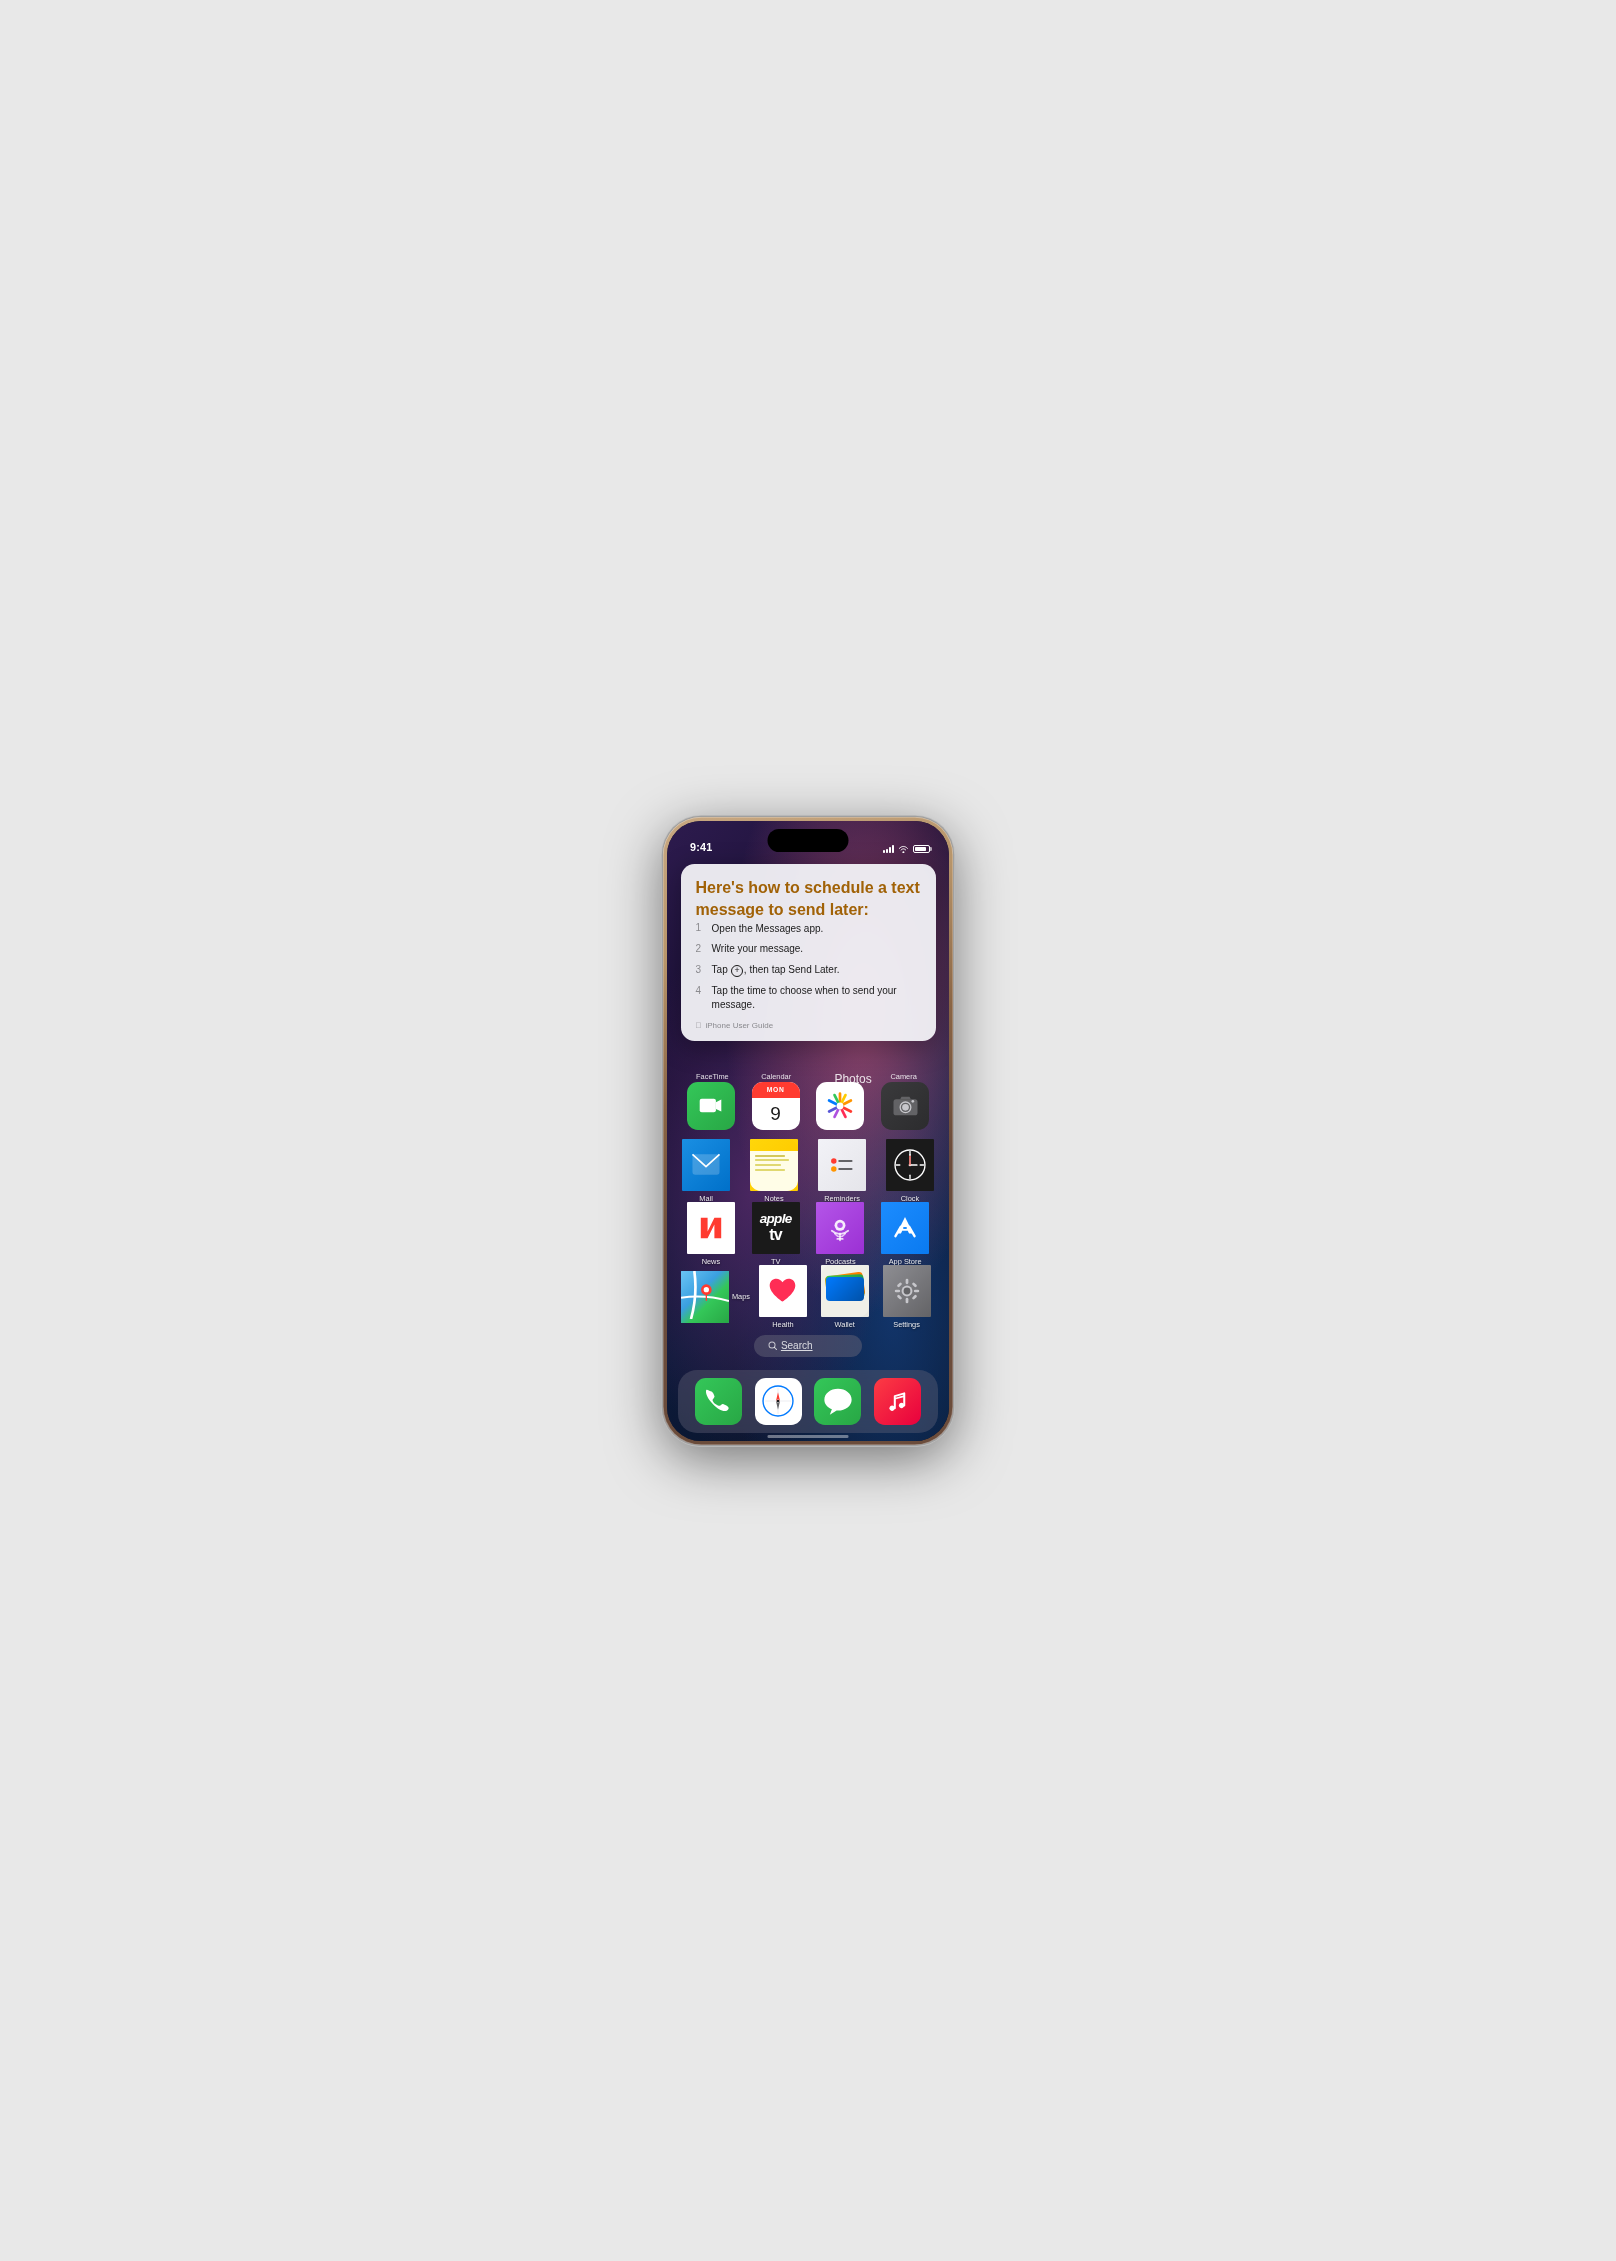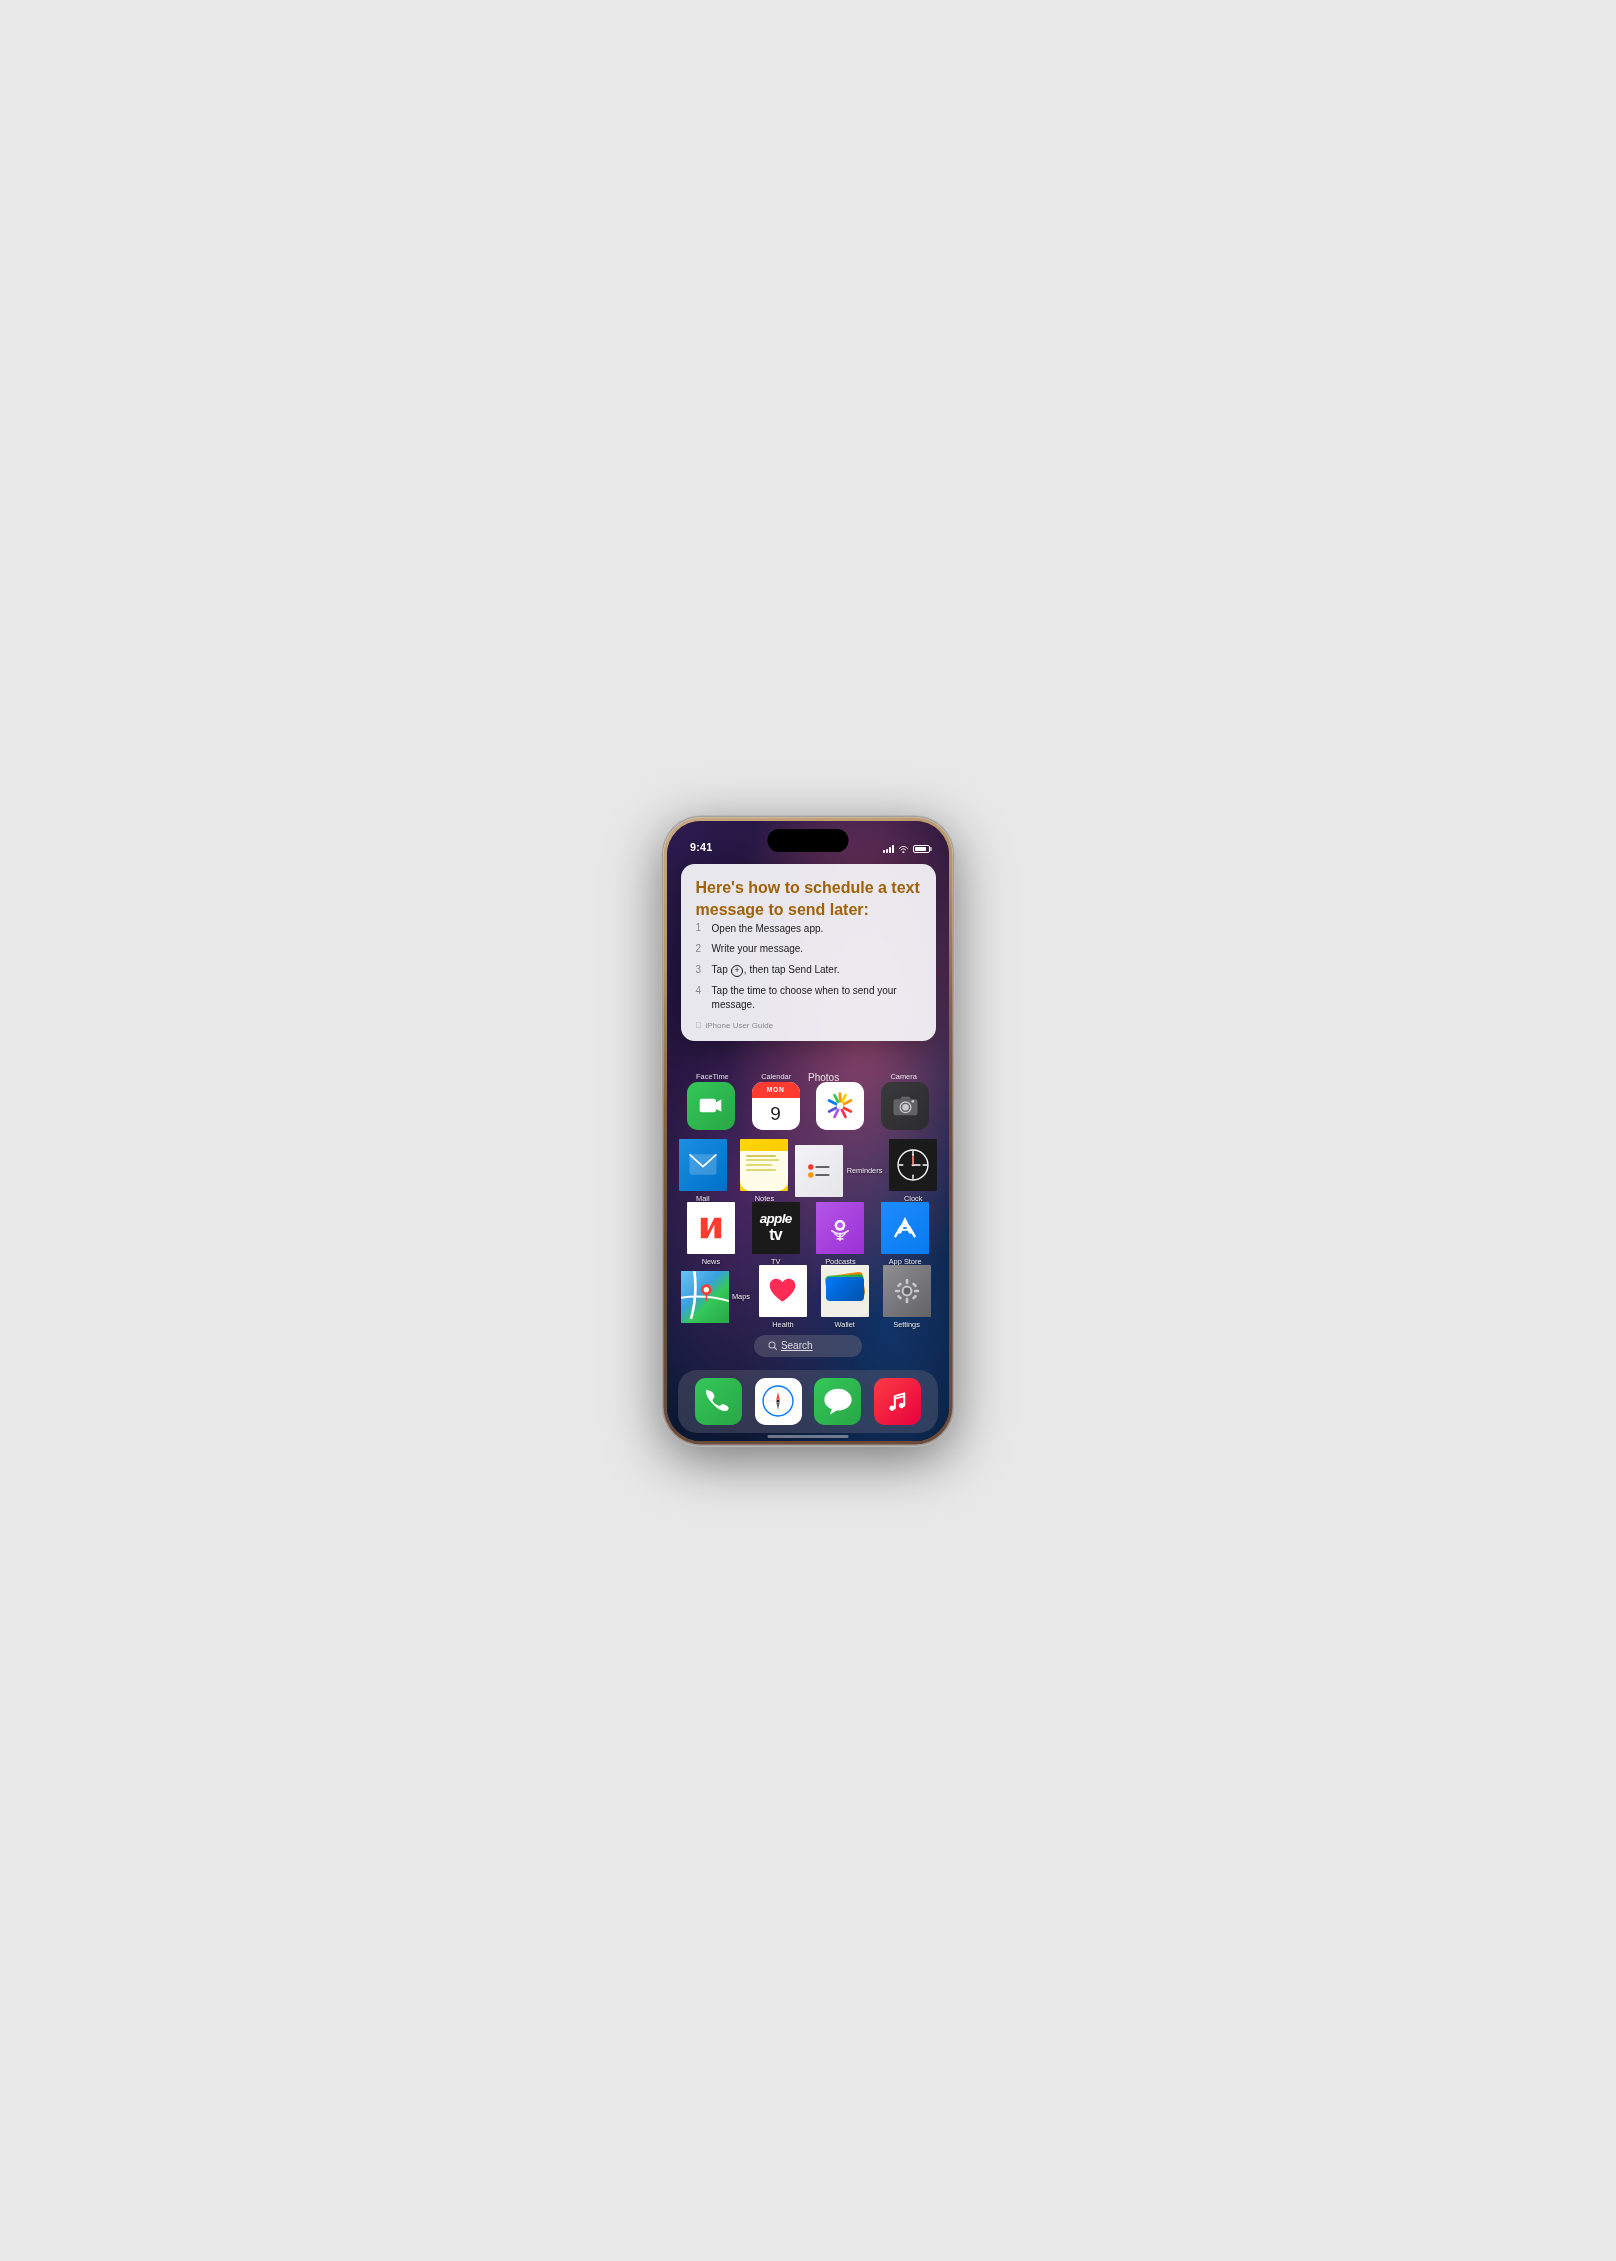--- a/index.html
+++ b/index.html
@@ -403,21 +403,21 @@
         </ul>
         <div class="notification-source">
           <span class="apple-logo"></span>
           <span>iPhone User Guide</span>
         </div>
       </div>
 
       <div style="position:absolute;top:251px;left:0;right:0;display:grid;grid-template-columns:repeat(4,1fr);padding:0 13.5px;">
         <span style="text-align:center;font-size:7.4px;color:rgba(255,255,255,0.85);">FaceTime</span>
         <span style="text-align:center;font-size:7.4px;color:rgba(255,255,255,0.85);">Calendar</span>
-        <span style="text-align:left;font-size:10px;color:rgba(255,255,255,0.85);">Photos</span>
+        <span style="text-align:right;font-size:12px;color:rgba(255,255,255,0.85);">Photos</span>
         <span style="text-align:center;font-size:7.4px;color:rgba(255,255,255,0.85);">Camera</span>
       </div>
 
       <div style="position:absolute;top:261px;left:0;right:0;display:grid;grid-template-columns:repeat(4,1fr);padding:0 13.5px;gap:4px;">
 
         <div style="display:flex;flex-direction:column;align-items:center;gap:4px;">
           <div style="width:48px;height:48px;border-radius:10.8px;background:linear-gradient(135deg,#34c759,#28a745);display:flex;align-items:center;justify-content:center;">
             <svg width="27" height="27" viewBox="0 0 40 40">
               <rect x="4" y="10" width="24" height="20" rx="3" fill="white"></rect>
               <polygon points="28,15 36,11 36,29 28,25" fill="white"></polygon>
@@ -484,21 +484,21 @@
                 <div style="height:2px;background:#d4c85a;border-radius:0.7px;width:80%;"></div>
                 <div style="height:2px;background:#e0d870;border-radius:0.7px;width:90%;"></div>
                 <div style="height:2px;background:#e0d870;border-radius:0.7px;width:70%;"></div>
                 <div style="height:2px;background:#e0d870;border-radius:0.7px;width:80%;"></div>
               </div>
             </div>
           </div>
           <span class="app-label">Notes</span>
         </div>
 
-        <div style="display:flex;align-items:center;gap:3.4px;">
+        <div style="display:flex;flex-direction:column;align-items:center;gap:3.4px;">
           <div class="app-icon icon-reminders">
             <svg width="30" height="30" viewBox="0 0 44 44">
               <circle cx="10" cy="16" r="4" fill="#ff3b30"></circle>
               <line x1="18" y1="16" x2="36" y2="16" stroke="#636366" stroke-width="3" stroke-linecap="round"></line>
               <circle cx="10" cy="28" r="4" fill="#ff9500" stroke="none"></circle>
               <line x1="18" y1="28" x2="36" y2="28" stroke="#636366" stroke-width="3" stroke-linecap="round"></line>
             </svg>
           </div>
           <span class="app-label">Reminders</span>
         </div>

